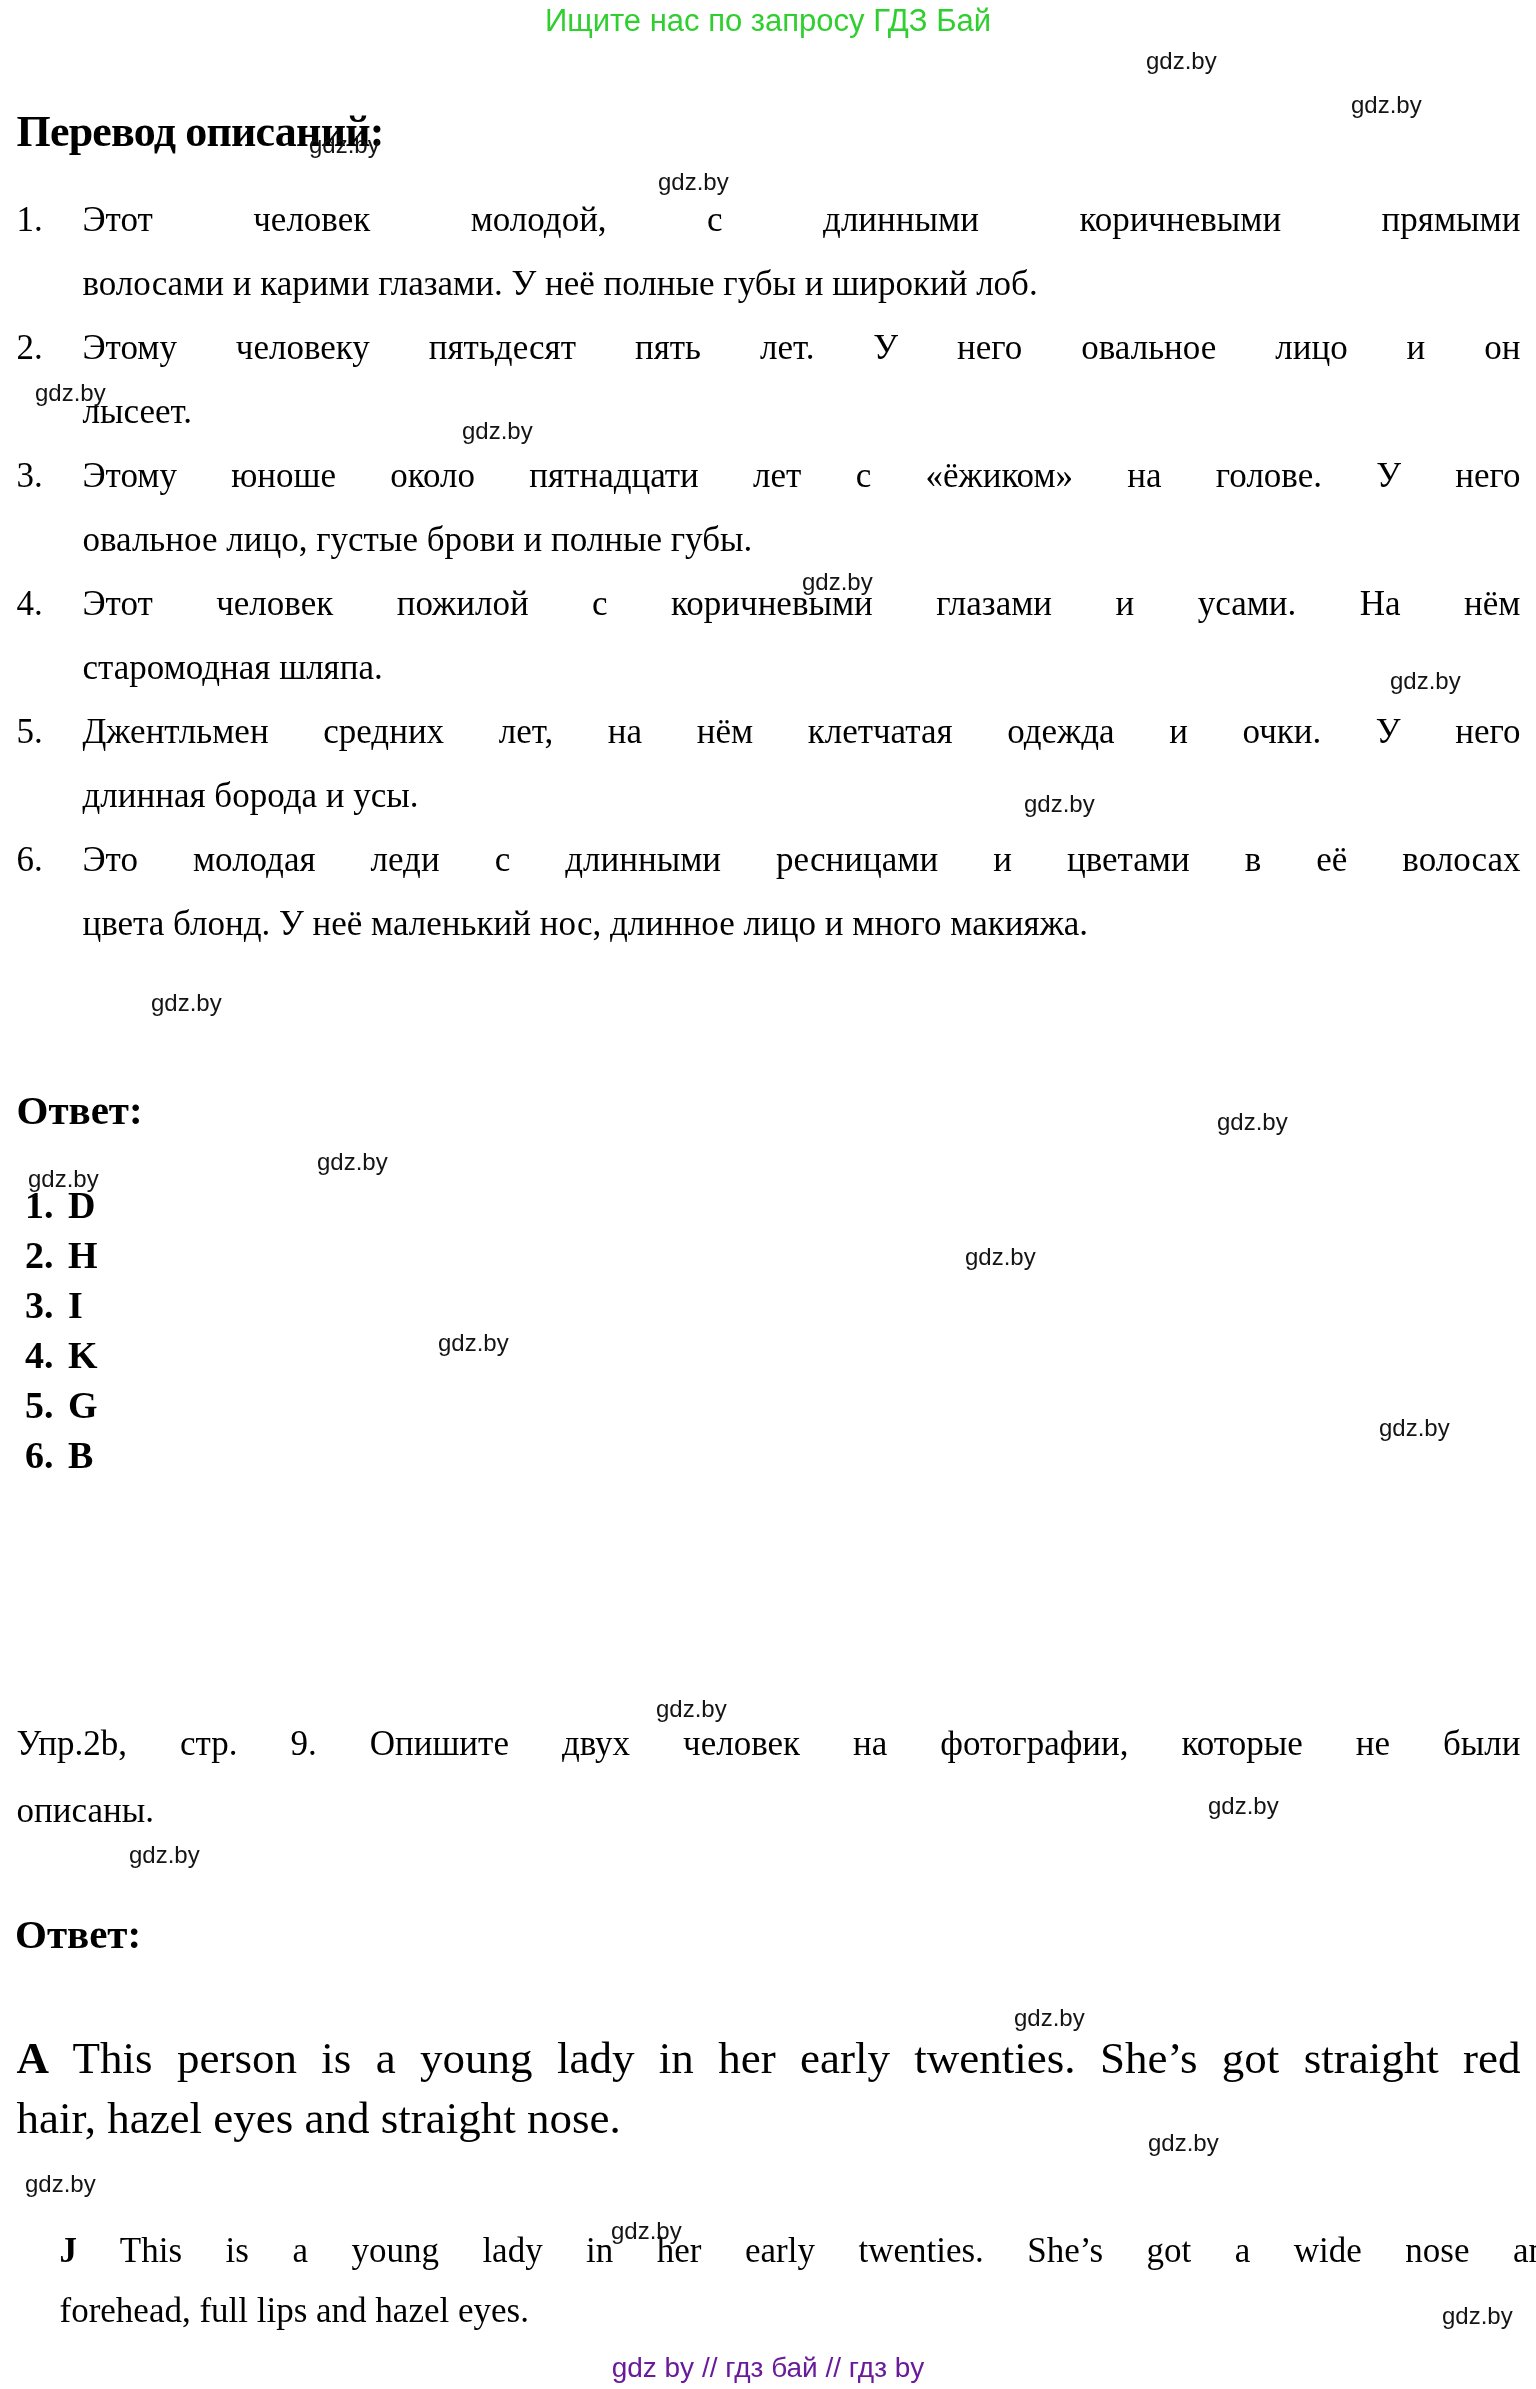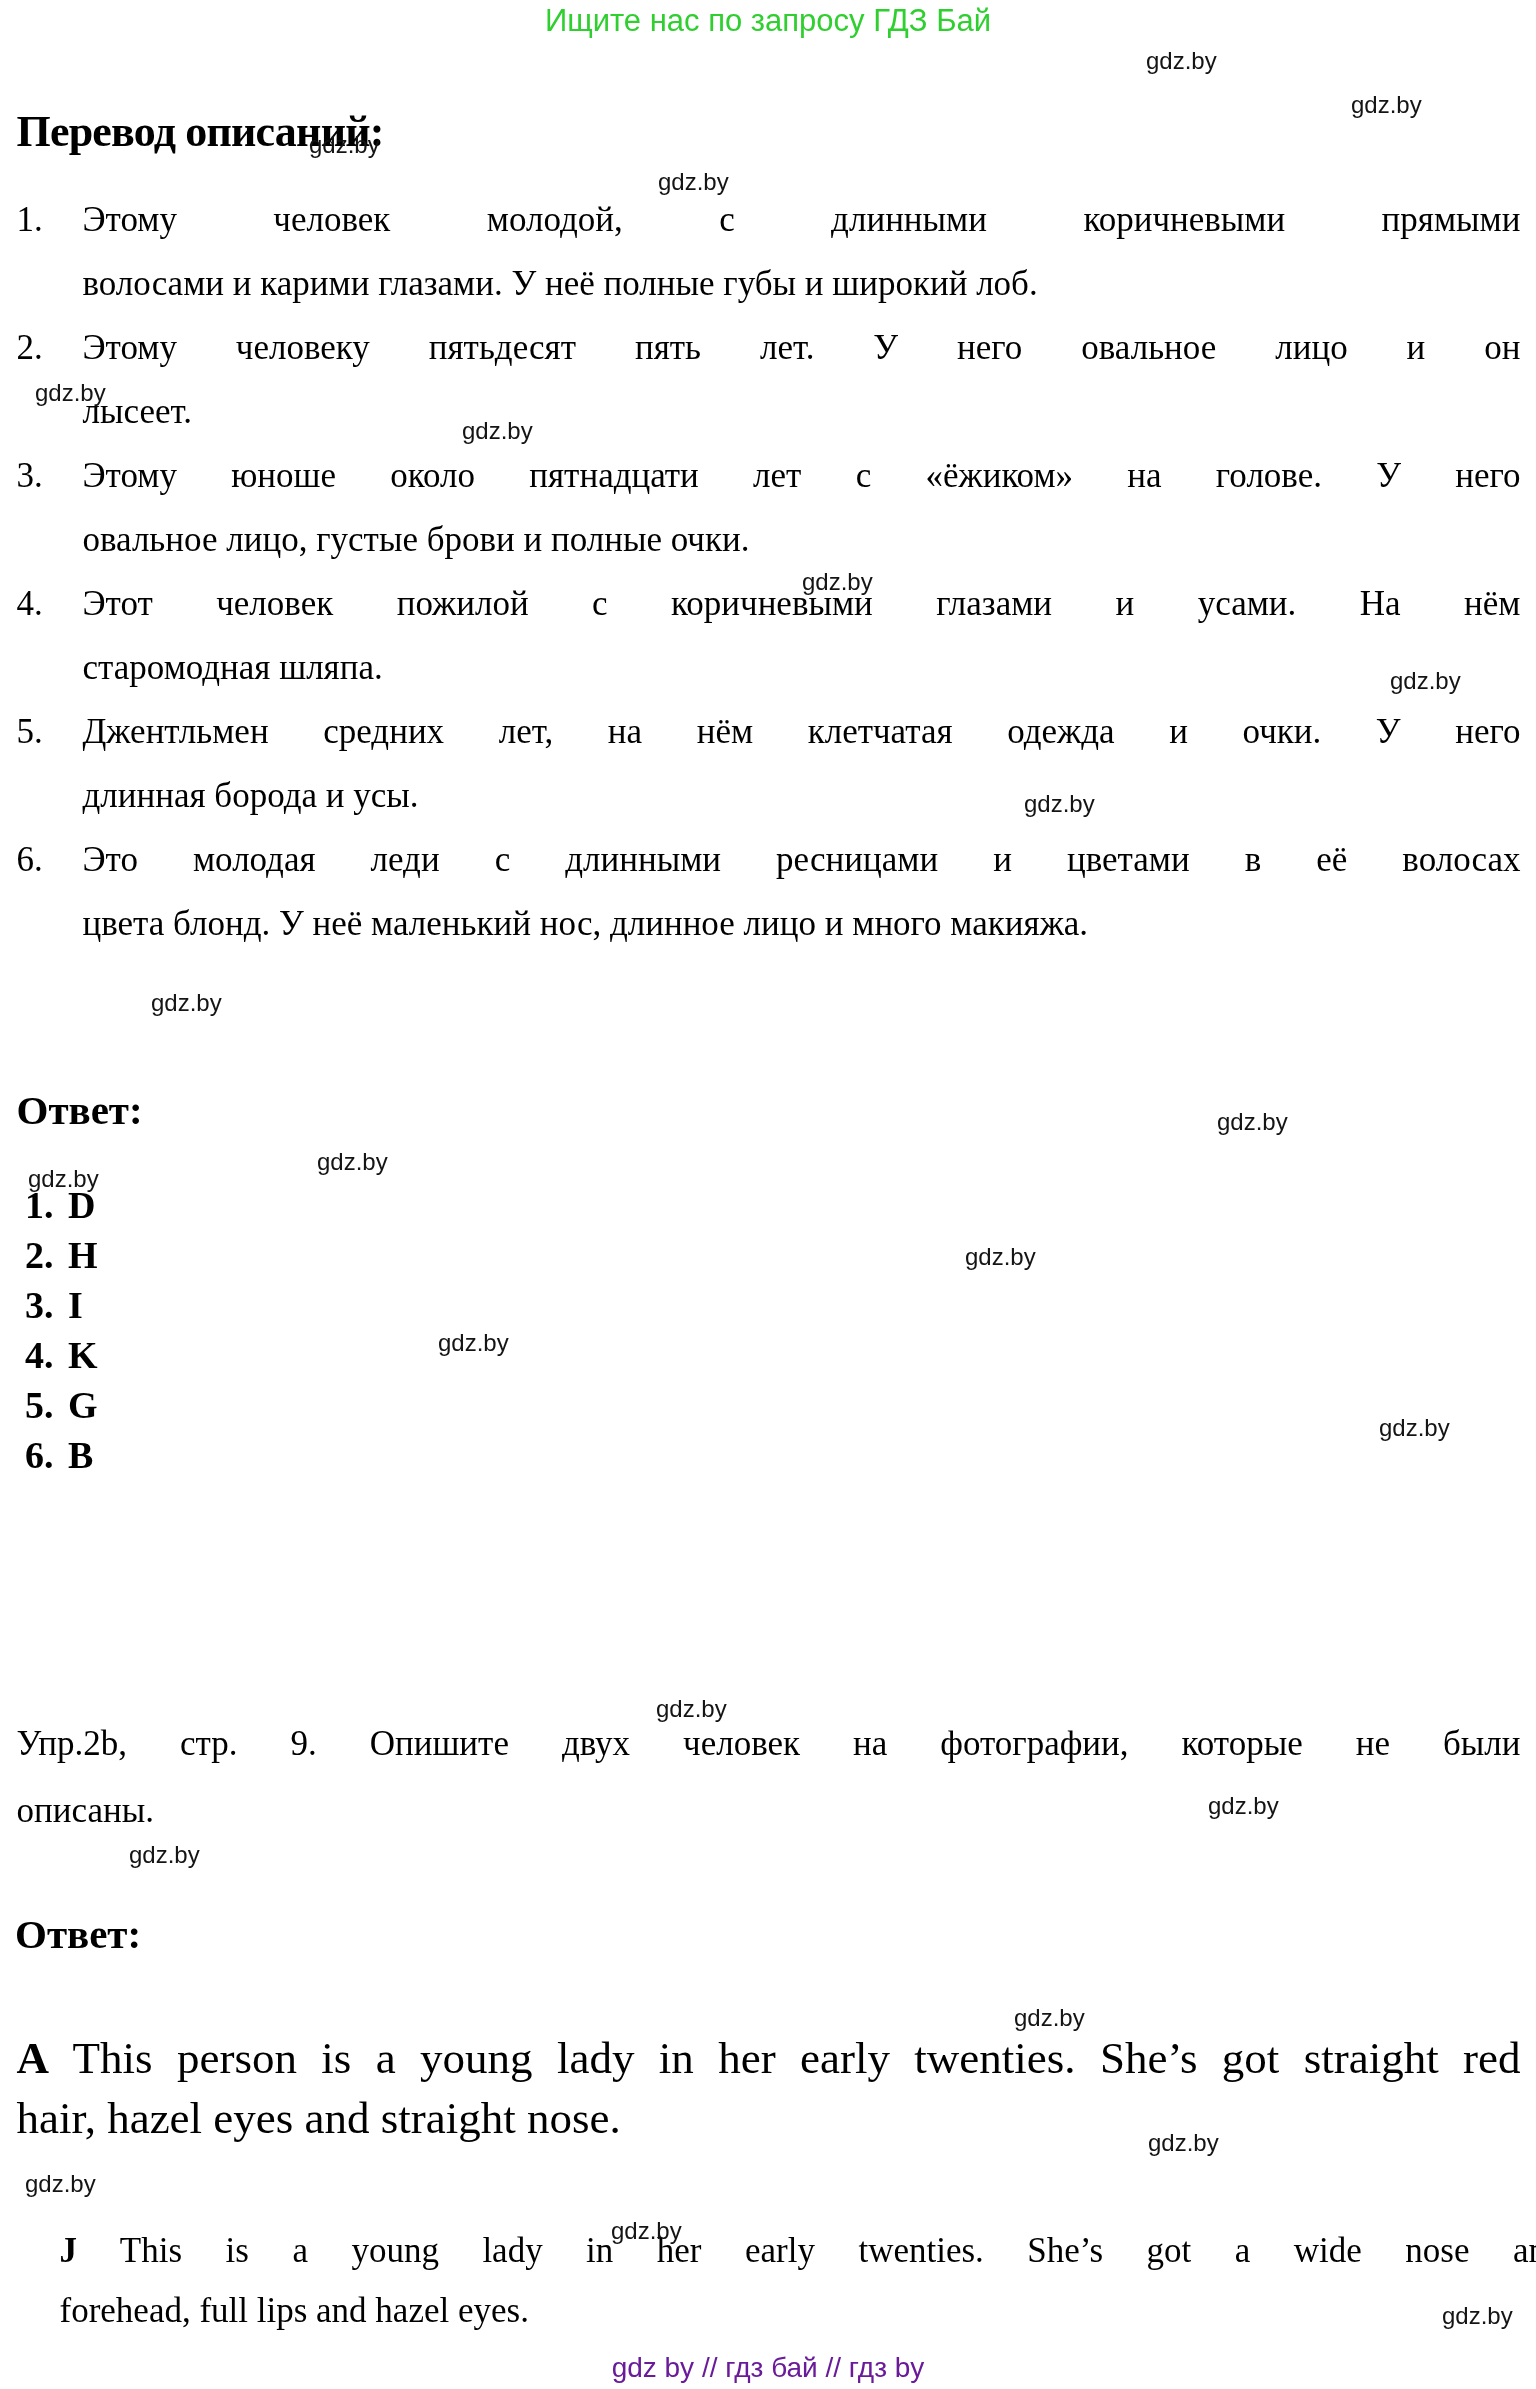--- a/index.html
+++ b/index.html
@@ -76,32 +76,32 @@
 </head>
 <body>
 
 <div class="banner-top">Ищите нас по запросу ГДЗ Бай</div>
 
 <div class="h-translation">Перевод описаний:</div>
 
 <div class="desc-list">
   <div class="desc-item">
     <span class="desc-num">1.</span>
-    <div class="jl">Этому человек молодой, с длинными коричневыми прямыми</div>
+    <div class="jl">Этот человек молодой, с длинными коричневыми прямыми</div>
     <div class="ll">волосами и карими глазами. У неё полные губы и широкий лоб.</div>
   </div>
   <div class="desc-item">
     <span class="desc-num">2.</span>
     <div class="jl">Этому человеку пятьдесят пять лет. У него овальное лицо и он</div>
     <div class="ll">лысеет.</div>
   </div>
   <div class="desc-item">
     <span class="desc-num">3.</span>
     <div class="jl">Этому юноше около пятнадцати лет с «ёжиком» на голове. У него</div>
-    <div class="ll">овальное лицо, густые брови и полные очки.</div>
+    <div class="ll">овальное лицо, густые брови и полные губы.</div>
   </div>
   <div class="desc-item">
     <span class="desc-num">4.</span>
     <div class="jl">Этот человек пожилой с коричневыми глазами и усами. На нём</div>
     <div class="ll">старомодная шляпа.</div>
   </div>
   <div class="desc-item">
     <span class="desc-num">5.</span>
     <div class="jl">Джентльмен средних лет, на нём клетчатая одежда и очки. У него</div>
     <div class="ll">длинная борода и усы.</div>

